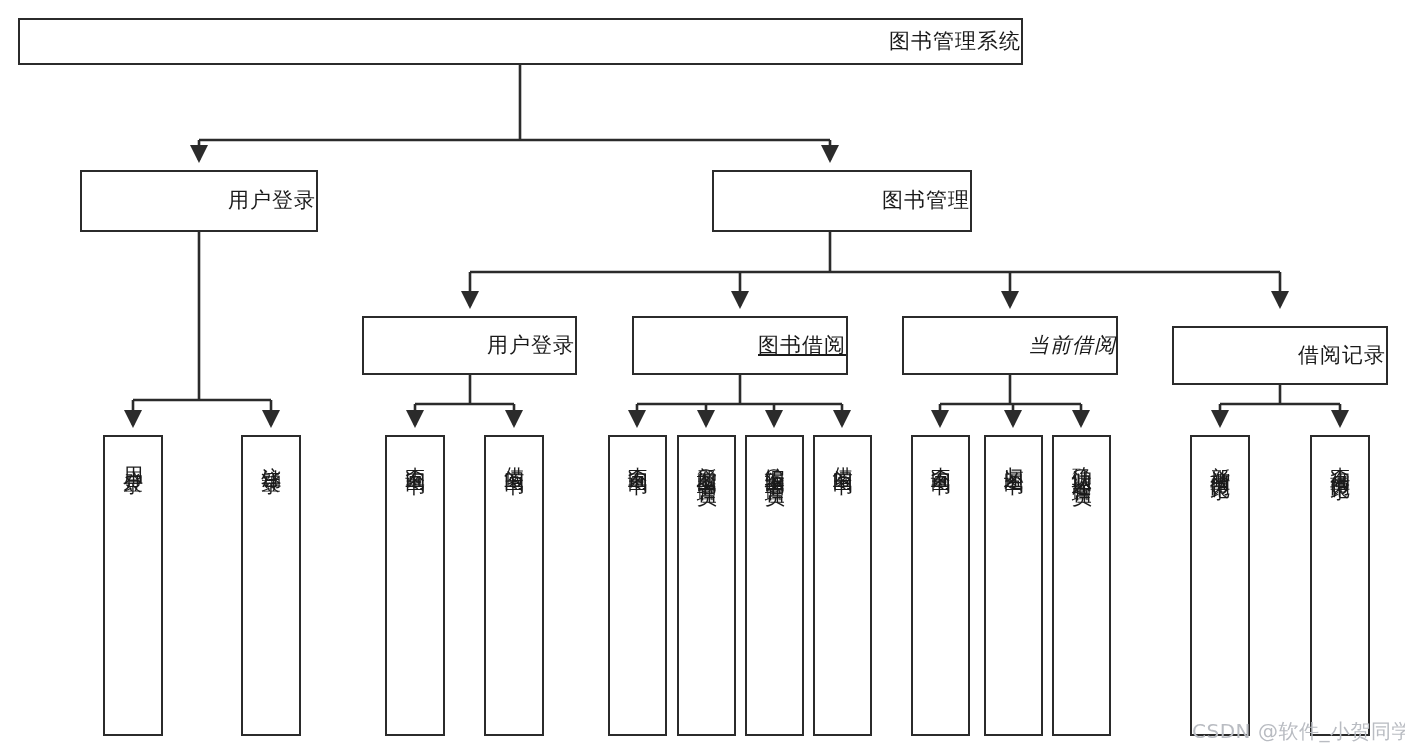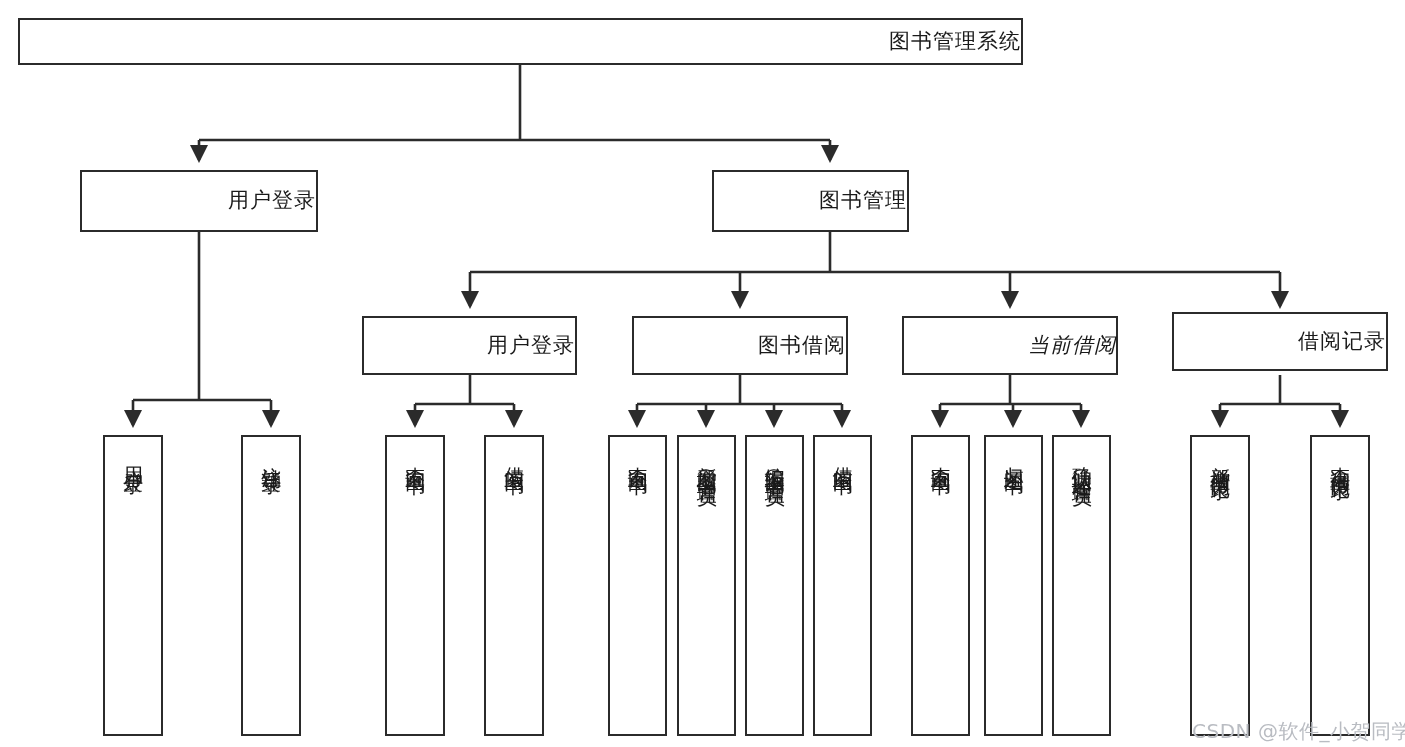--- a/index.html
+++ b/index.html
@@ -125,34 +125,34 @@
     </g>
   </svg>
 
   <div class="node root" id="n-root" style="left: 18px; top: 18px; width: 1005px; height: 47px;">
     <span class="label-h">图书管理系统</span>
   </div>
 
   <div class="node" id="n-l2-0" style="left: 80px; top: 170px; width: 238px; height: 62px;">
     <span class="label-h">用户登录</span>
   </div>
-  <div class="node" id="n-l2-1" style="left: 712px; top: 170px; width: 197px; height: 62px;">
+  <div class="node" id="n-l2-1" style="left: 712px; top: 170px; width: 260px; height: 62px;">
     <span class="label-h">图书管理</span>
   </div>
 
   <div class="node" id="n-l3-0" style="left: 362px; top: 316px; width: 215px; height: 59px;">
     <span class="label-h">用户登录</span>
   </div>
-  <div class="node" id="n-l3-1" style="left: 632px; top: 316px; width: 216px; height: 59px;">
+  <div class="node" id="n-l3-1" style="left: 632px; top: 316px; width: 216px; height: 59px; text-decoration: underline;">
     <span class="label-h">图书借阅</span>
   </div>
   <div class="node" id="n-l3-2" style="left: 902px; top: 316px; width: 216px; height: 59px; font-style: italic;">
     <span class="label-h">当前借阅</span>
   </div>
-  <div class="node" id="n-l3-3" style="left: 1172px; top: 312px; width: 216px; height: 59px;">
+  <div class="node" id="n-l3-3" style="left: 1172px; top: 326px; width: 216px; height: 59px;">
     <span class="label-h">借阅记录</span>
   </div>
 
   <div class="node leaf" id="n-lf-0" style="left: 103px; top: 435px; width: 60px; height: 301px;">
     <span class="label-v">用户登录</span>
   </div>
   <div class="node leaf" id="n-lf-1" style="left: 241px; top: 435px; width: 60px; height: 301px;">
     <span class="label-v">注销登录</span>
   </div>
   <div class="node leaf" id="n-lf-2" style="left: 385px; top: 435px; width: 60px; height: 301px;">

